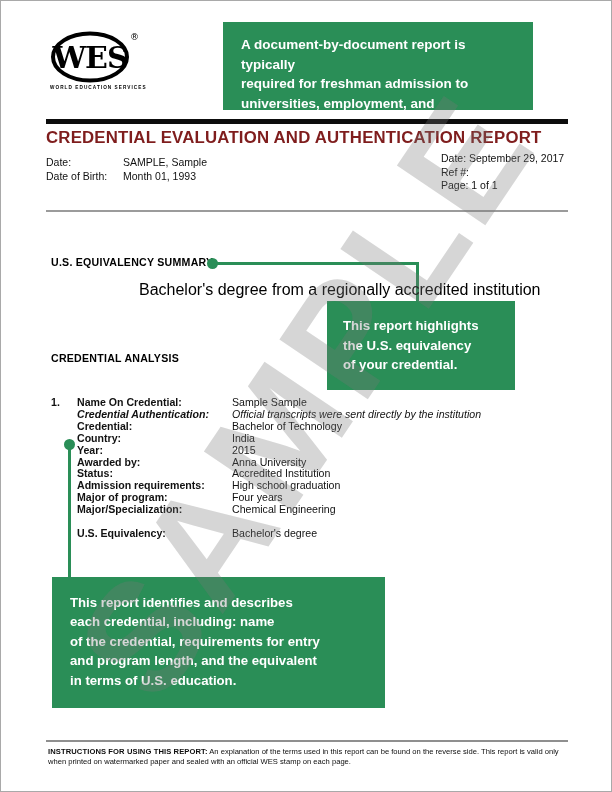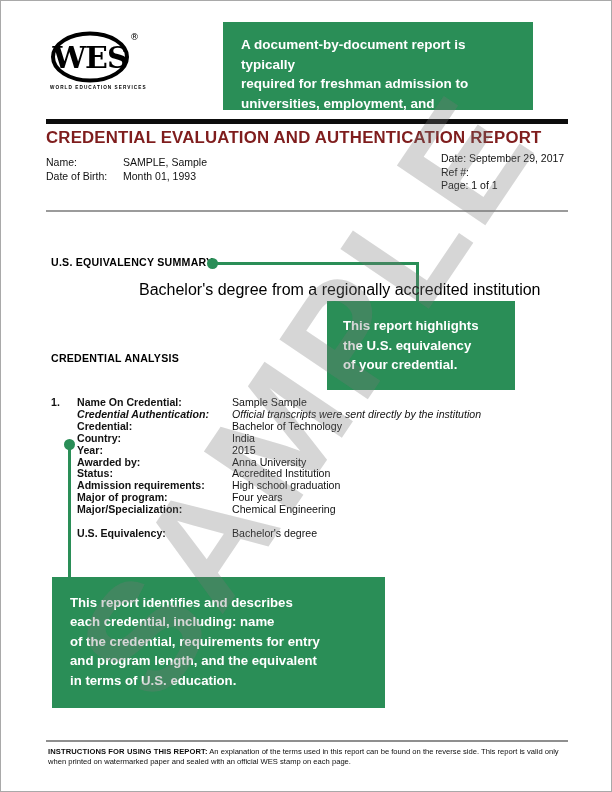--- a/index.html
+++ b/index.html
@@ -112,21 +112,21 @@
 
   <div class="callout callout-top">A document-by-document report is typically
 required for freshman admission to
 universities, employment, and immigration.</div>
 
   <div class="rule-thick"></div>
   <div class="report-title">CREDENTIAL EVALUATION AND AUTHENTICATION REPORT</div>
 
   <div class="meta-left">
     <div>
-      <span class="lbl">Name:</span><span>SAMPLE, Sample</span>
+      <span class="lbl">Date:</span><span>SAMPLE, Sample</span>
     </div>
     <div>
       <span class="lbl">Date of Birth:</span><span>Month 01, 1993</span>
     </div>
   </div>
 
   <div class="meta-right">
     <div>Date: September 29, 2017</div>
     <div>Ref #:</div>
     <div>Page: 1 of 1</div>

